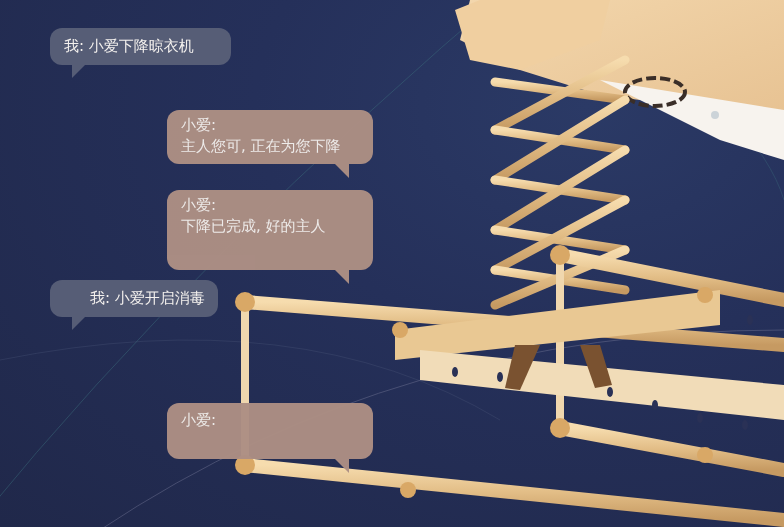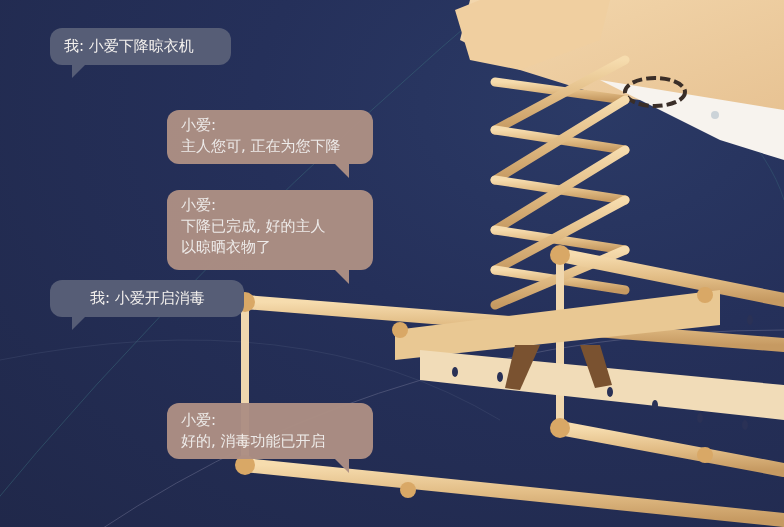--- a/index.html
+++ b/index.html
@@ -116,26 +116,24 @@
 
 <div class="bubble ai" style="left:167px; top:82px; width:206px; height:54px; padding-top:5px;">
   <span class="line">小爱:</span>
   <span class="line">主人您可, 正在为您下降</span>
   <span class="tail"></span>
 </div>
 
 <div class="bubble ai" style="left:167px; top:162px; width:206px; height:80px; padding-top:5px;">
   <span class="line">小爱:</span>
   <span class="line">下降已完成, 好的主人</span>
-  <span class="line">以晾晒衣物了</span>
   <span class="tail"></span>
 </div>
 
-<div class="bubble user" style="left:50px; top:280px; width:194px; height:37px;padding-left:40px;">
+<div class="bubble user" style="left:50px; top:280px; width:168px; height:37px;padding-left:40px;">
   <span class="line">我: 小爱开启消毒</span>
   <span class="tail"></span>
 </div>
 
 <div class="bubble ai" style="left:167px; top:375px; width:206px; height:56px; padding-top:7px;">
   <span class="line">小爱:</span>
-  <span class="line">好的, 消毒功能已开启</span>
   <span class="tail"></span>
 </div>
 
 </body></html>

